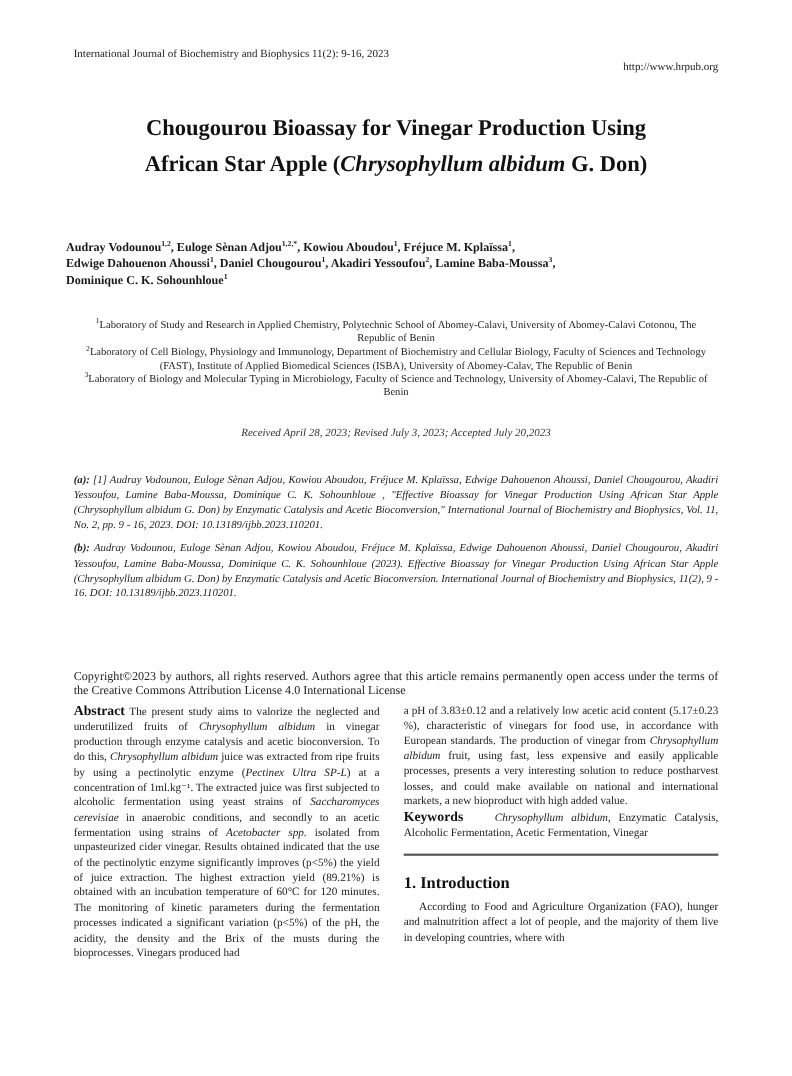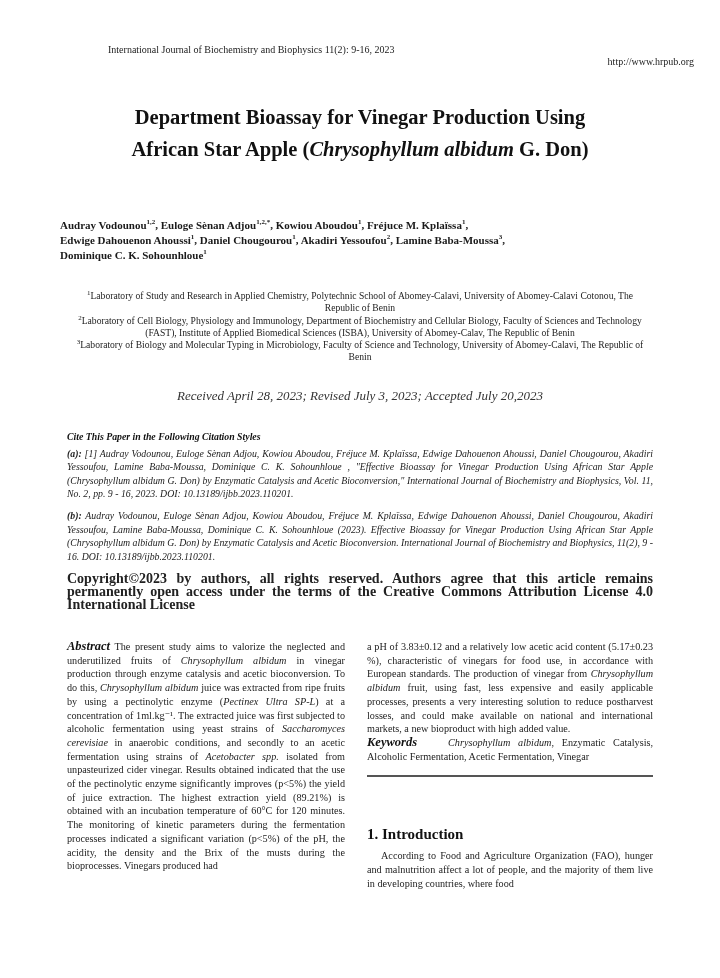--- a/index.html
+++ b/index.html
@@ -1,95 +1,94 @@
 <!DOCTYPE html>
 <html><head>
 <meta charset="utf-8">
 <style>
   html, body { margin: 0; padding: 0; background: #ffffff; }
   body {
     width: 720px; height: 978px; overflow: hidden; position: relative;
     font-family: "Liberation Serif", "DejaVu Serif", serif; color: #1a1a1a;
   }
-  .header { position: absolute; left: 67px; top: 43px; width: 586px; font-size: 10px; line-height: 13px; color: #222; margin-left: 41px; }
+  .header { position: absolute; left: 67px; top: 43px; width: 586px; font-size: 10px; line-height: 13px; color: #222; }
   .header .url { position: absolute; right: 0; top: 12px; }
   .title {
     position: absolute; left: 60px; top: 101px; width: 600px; text-align: center;
     font-weight: bold; font-size: 20.5px; line-height: 32px; color: #111;
   }
   .authors {
     position: absolute; left: 60px; top: 218px; width: 600px; text-align: left;
     font-weight: bold; font-size: 11px; line-height: 15px;
   }
   .authors sup, .affil sup { font-size: 7px; line-height: 0; }
   .affil {
     position: absolute; left: 70px; top: 290px; width: 580px; text-align: center;
     font-size: 9.6px; line-height: 12.3px; color: #222;
   }
   .received {
     position: absolute; left: 60px; top: 388px; width: 600px; text-align: center;
-    font-style: italic; font-size: 13px; color: #333;
+    font-style: italic; font-size: 10px; color: #333;
   }
   .cite {
     position: absolute; left: 67px; top: 430px; width: 586px;
     font-style: italic; font-size: 9.8px; line-height: 13.6px; text-align: justify; color: #222;
   }
   .cite .cite-head { font-weight: bold; margin-bottom: 3px; color: #111; }
   .cite .cite-block { margin-bottom: 8px; }
   .cite b { font-weight: bold; }
   .copyright {
-    position: absolute; left: 67px; top: 572px; width: 586px;
-    font-size: 14px; line-height: 13px; color: #222; text-align: justify; font-weight: bold;
+    position: absolute; left: 67px; top: 609px; width: 586px;
+    font-size: 11px; line-height: 13px; color: #222; text-align: justify;
   }
   .col { position: absolute; top: 640px; width: 278px; font-size: 10.2px; line-height: 13.7px; text-align: justify; color: #222; }
   .col-left { left: 67px; }
   .col-right { left: 367px; width: 286px; }
-  .kw-label, .abs-label { font-weight: bold; font-size: 12.5px; color: #111; font-style: italic; }
+  .kw-label, .abs-label { font-weight: bold; font-size: 12.5px; color: #111; }
   .keywords { margin-top: 0; }
   .rule { margin-top: 12px; height: 2px; background: #555; width: 100%; }
-  .intro-title { margin-top: 48px; font-weight: bold; font-size: 15px; line-height: 18px; color: #111; text-align: left; }
+  .intro-title { margin-top: 16px; font-weight: bold; font-size: 15px; line-height: 18px; color: #111; text-align: left; }
   .intro-body { margin-top: 6px; text-indent: 14px; }
   i { }
 </style>
 </head>
 <body>
 
 <div class="header">
   <div>International Journal of Biochemistry and Biophysics 11(2): 9-16, 2023</div>
   <div class="url">http://www.hrpub.org</div>
 </div>
 
 <div class="title">
-  <div>Department Bioassay for Vinegar Production Using</div>
+  <div>Chougourou Bioassay for Vinegar Production Using</div>
   <div><span>African Star Apple (</span><i>Chrysophyllum albidum</i><span> G. Don)</span></div>
 </div>
 
 <div class="authors" id="authors"><span>Audray Vodounou</span><sup>1,2</sup>, <span>Euloge Sènan Adjou</span><sup>1,2,*</sup>, <span>Kowiou Aboudou</span><sup>1</sup>, <span>Fréjuce M. Kplaïssa</span><sup>1</sup>,<br><span>Edwige Dahouenon Ahoussi</span><sup>1</sup>, <span>Daniel Chougourou</span><sup>1</sup>, <span>Akadiri Yessoufou</span><sup>2</sup>, <span>Lamine Baba-Moussa</span><sup>3</sup>,<br><span>Dominique C. K. Sohounhloue</span><sup>1</sup></div>
 
 <div class="affil" id="affil">
     <div><sup>1</sup><span>Laboratory of Study and Research in Applied Chemistry, Polytechnic School of Abomey-Calavi, University of Abomey-Calavi Cotonou, The Republic of Benin</span></div>
     <div><sup>2</sup><span>Laboratory of Cell Biology, Physiology and Immunology, Department of Biochemistry and Cellular Biology, Faculty of Sciences and Technology (FAST), Institute of Applied Biomedical Sciences (ISBA), University of Abomey-Calav, The Republic of Benin</span></div>
     <div><sup>3</sup><span>Laboratory of Biology and Molecular Typing in Microbiology, Faculty of Science and Technology, University of Abomey-Calavi, The Republic of Benin</span></div>
   </div>
 
 <div class="received">Received April 28, 2023; Revised July 3, 2023; Accepted July 20,2023</div>
 
 <div class="cite">
-  <div class="cite-head">Cite This Paper in the Following Citation Styles</div>
   <div class="cite-block"><b>(a):</b><span> [1] Audray Vodounou, Euloge Sènan Adjou, Kowiou Aboudou, Fréjuce M. Kplaïssa, Edwige Dahouenon Ahoussi, Daniel Chougourou, Akadiri Yessoufou, Lamine Baba-Moussa, Dominique C. K. Sohounhloue , "Effective Bioassay for Vinegar Production Using African Star Apple (Chrysophyllum albidum G. Don) by Enzymatic Catalysis and Acetic Bioconversion," International Journal of Biochemistry and Biophysics, Vol. 11, No. 2, pp. 9 - 16, 2023. DOI: 10.13189/ijbb.2023.110201.</span></div>
   <div class="cite-block"><b>(b):</b><span> Audray Vodounou, Euloge Sènan Adjou, Kowiou Aboudou, Fréjuce M. Kplaïssa, Edwige Dahouenon Ahoussi, Daniel Chougourou, Akadiri Yessoufou, Lamine Baba-Moussa, Dominique C. K. Sohounhloue (2023). Effective Bioassay for Vinegar Production Using African Star Apple (Chrysophyllum albidum G. Don) by Enzymatic Catalysis and Acetic Bioconversion. International Journal of Biochemistry and Biophysics, 11(2), 9 - 16. DOI: 10.13189/ijbb.2023.110201.</span></div>
 </div>
 
 <div class="copyright">Copyright©2023 by authors, all rights reserved. Authors agree that this article remains permanently open access under the terms of the Creative Commons Attribution License 4.0 International License</div>
 
 <div class="col col-left">
   <div id="abstract"><span class="abs-label">Abstract</span><span>   The present study aims to valorize the neglected and underutilized fruits of </span><i>Chrysophyllum albidum</i><span> in vinegar production through enzyme catalysis and acetic bioconversion. To do this, </span><i>Chrysophyllum albidum</i><span> juice was extracted from ripe fruits by using a pectinolytic enzyme (</span><i>Pectinex Ultra SP-L</i><span>) at a concentration of 1ml.kg⁻¹. The extracted juice was first subjected to alcoholic fermentation using yeast strains of </span><i>Saccharomyces cerevisiae</i><span> in anaerobic conditions, and secondly to an acetic fermentation using strains of </span><i>Acetobacter spp.</i><span> isolated from unpasteurized cider vinegar. Results obtained indicated that the use of the pectinolytic enzyme significantly improves (p&lt;5%) the yield of juice extraction. The highest extraction yield (89.21%) is obtained with an incubation temperature of 60°C for 120 minutes. The monitoring of kinetic parameters during the fermentation processes indicated a significant variation (p&lt;5%) of the pH, the acidity, the density and the Brix of the musts during the bioprocesses. Vinegars produced had</span></div>
 </div>
 
 <div class="col col-right">
   <div id="abstract-cont"><span>a pH of 3.83±0.12 and a relatively low acetic acid content (5.17±0.23 %), characteristic of vinegars for food use, in accordance with European standards. The production of vinegar from </span><i>Chrysophyllum albidum</i><span> fruit, using fast, less expensive and easily applicable processes, presents a very interesting solution to reduce postharvest losses, and could make available on national and international markets, a new bioproduct with high added value.</span></div>
   <div class="keywords">
     <span class="kw-label">Keywords</span>&nbsp;&nbsp;&nbsp;&nbsp;<i>Chrysophyllum albidum</i><span>, Enzymatic Catalysis, Alcoholic Fermentation, Acetic Fermentation, Vinegar</span>
   </div>
   <div class="rule"></div>
   <div class="intro-title">1. Introduction</div>
-  <div class="intro-body">According to Food and Agriculture Organization (FAO), hunger and malnutrition affect a lot of people, and the majority of them live in developing countries, where food</div>
+  <div class="intro-body">According to Food and Agriculture Organization (FAO), hunger and malnutrition affect a lot of people, and the majority of them live in developing countries, where with</div>
 </div>
 
 </body></html>

